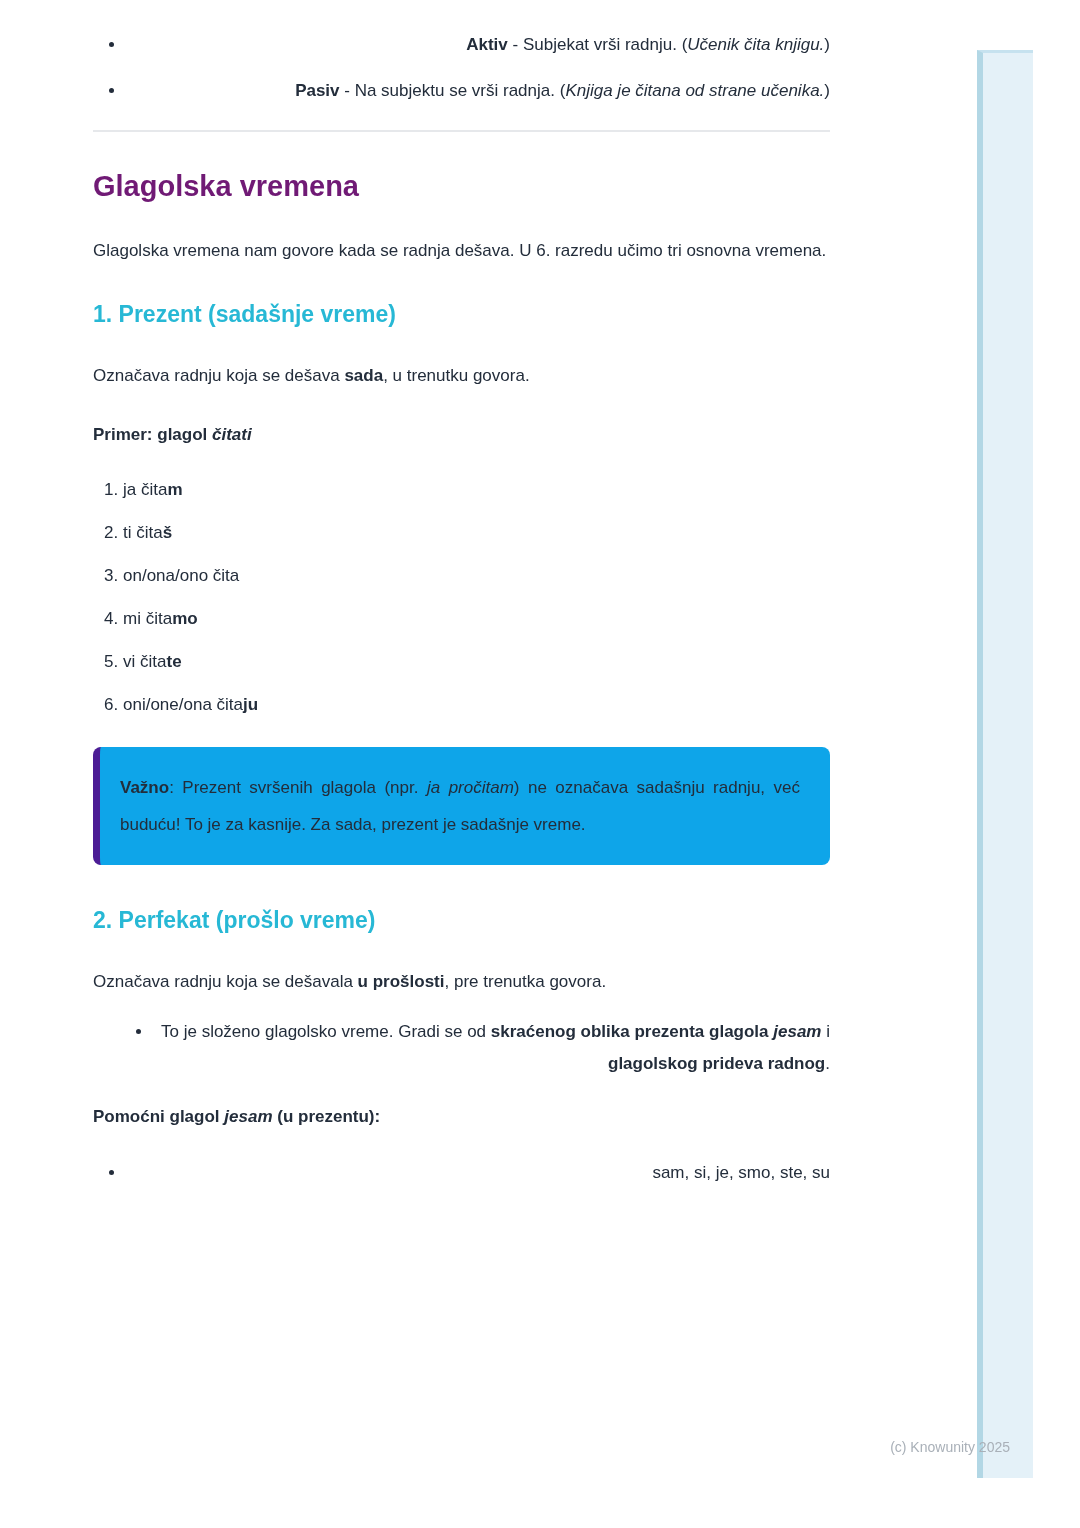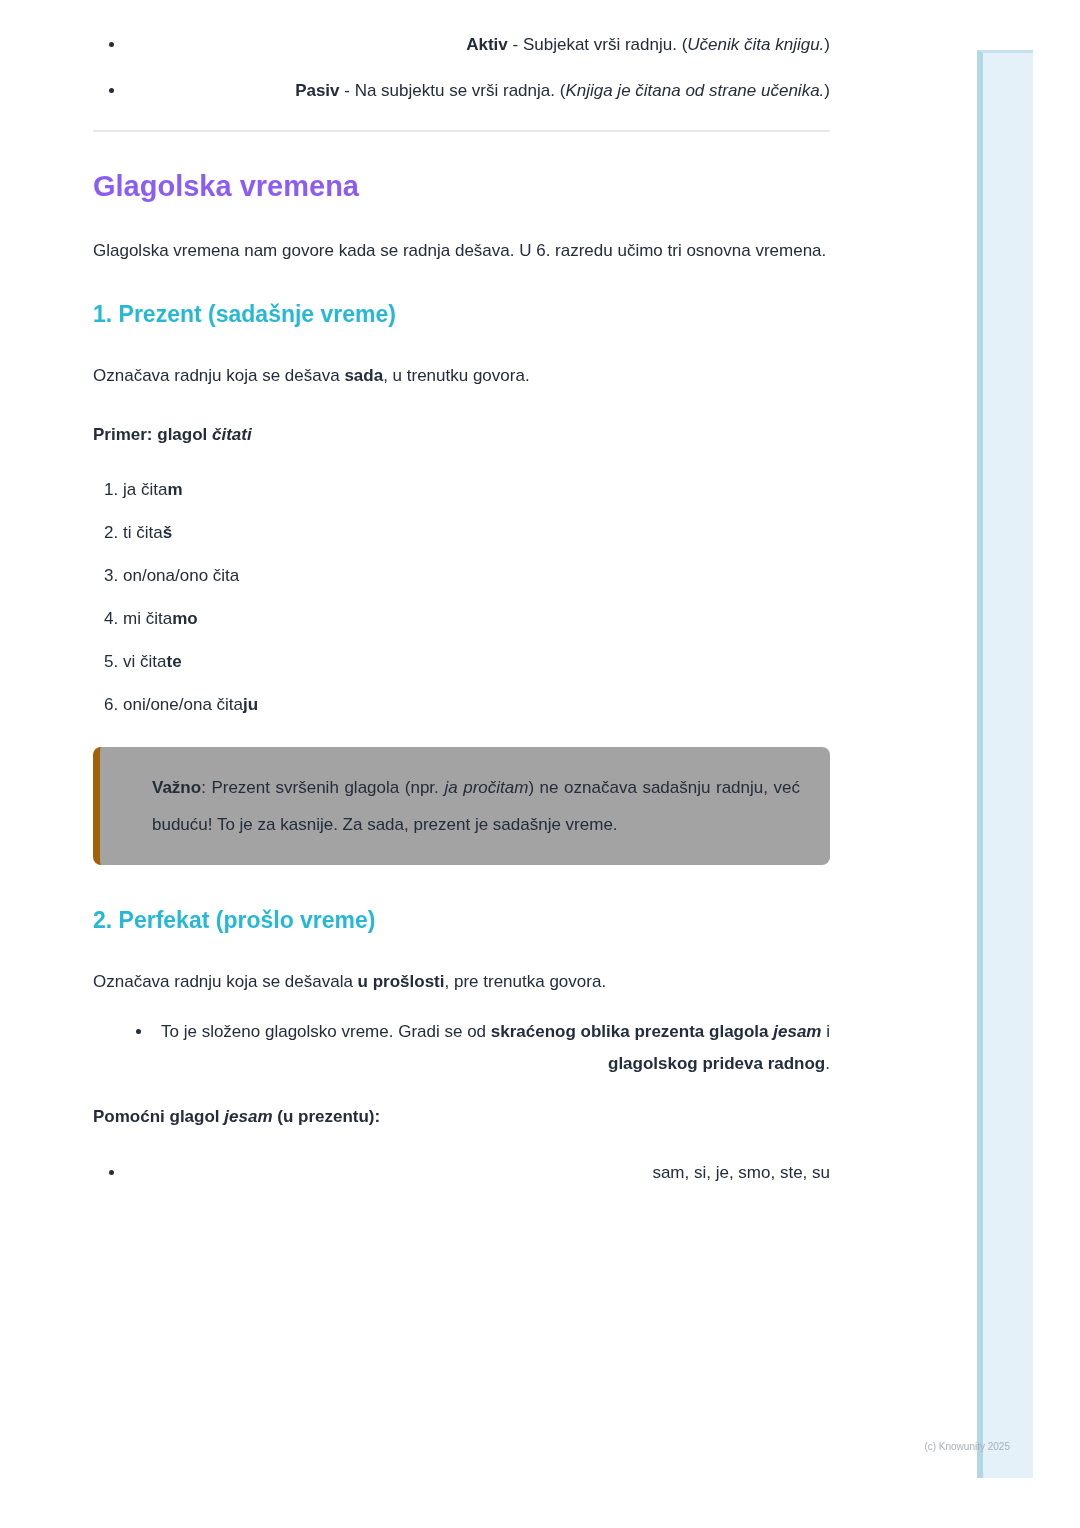--- a/index.html
+++ b/index.html
@@ -15,37 +15,37 @@
   }
   .page{position:absolute;left:93px;top:0;width:737px;z-index:0;}
   .lead{margin:52px 0 0;line-height:30px;}
   ul.bullets{margin:30px 0 0;padding-left:33px;list-style:disc;}
   ul.bullets li{margin-bottom:16px;line-height:30px;text-align:right;}
   ul.bullets.tight{margin-top:34px;}
   ul.bullets.last{margin-top:26px;}
   ul.bullets.wrap{margin-top:16px;}
   ul.bullets.wrap li{line-height:32px;margin-left:27px;}
   hr.divider{border:none;border-top:2px solid #e6e8eb;margin:24px 0 0;}
-  h2{margin:38px 0 0;font-size:29px;line-height:32px;color:#8b5cf6;font-weight:700;}
+  h2{margin:38px 0 0;font-size:29px;line-height:32px;color:#701a75;font-weight:700;}
   h3{margin:32px 0 0;font-size:23px;line-height:26px;color:#27b8d5;font-weight:700;}
   h3.perfekat{margin-top:42px;}
   p.body{margin:30px 0 0;line-height:37px;}
   p.just{text-align:justify;}
   p.primer{margin:26px 0 0;line-height:30px;font-weight:700;}
   p.pomocni{margin:22px 0 0;line-height:30px;font-weight:700;}
   ol.conj{margin:26px 0 0;padding-left:30px;}
   ol.conj li{margin-bottom:15px;line-height:28px;}
   .callout{
-    margin:28px 0 0;background:#a3a3a3;border-left:7px solid #a16207;
-    border-radius:8px;padding:22px 30px 22px 52px;box-sizing:border-box;
+    margin:28px 0 0;background:#0ea5e9;border-left:7px solid #4c1d95;
+    border-radius:8px;padding:22px 30px 22px 20px;box-sizing:border-box;
   }
   .callout p{margin:0;line-height:37px;text-align:justify;}
   .copyright{
     position:absolute;right:70px;top:1438px;z-index:2;
-    color:#a9b0b8;font-size:10px;line-height:18px;
+    color:#a9b0b8;font-size:14px;line-height:18px;
   }
   em{font-style:italic;}
   strong{font-weight:700;}
 </style>
 </head>
 <body>
 
 <div class="stripe"></div>
 
 <div class="page">

